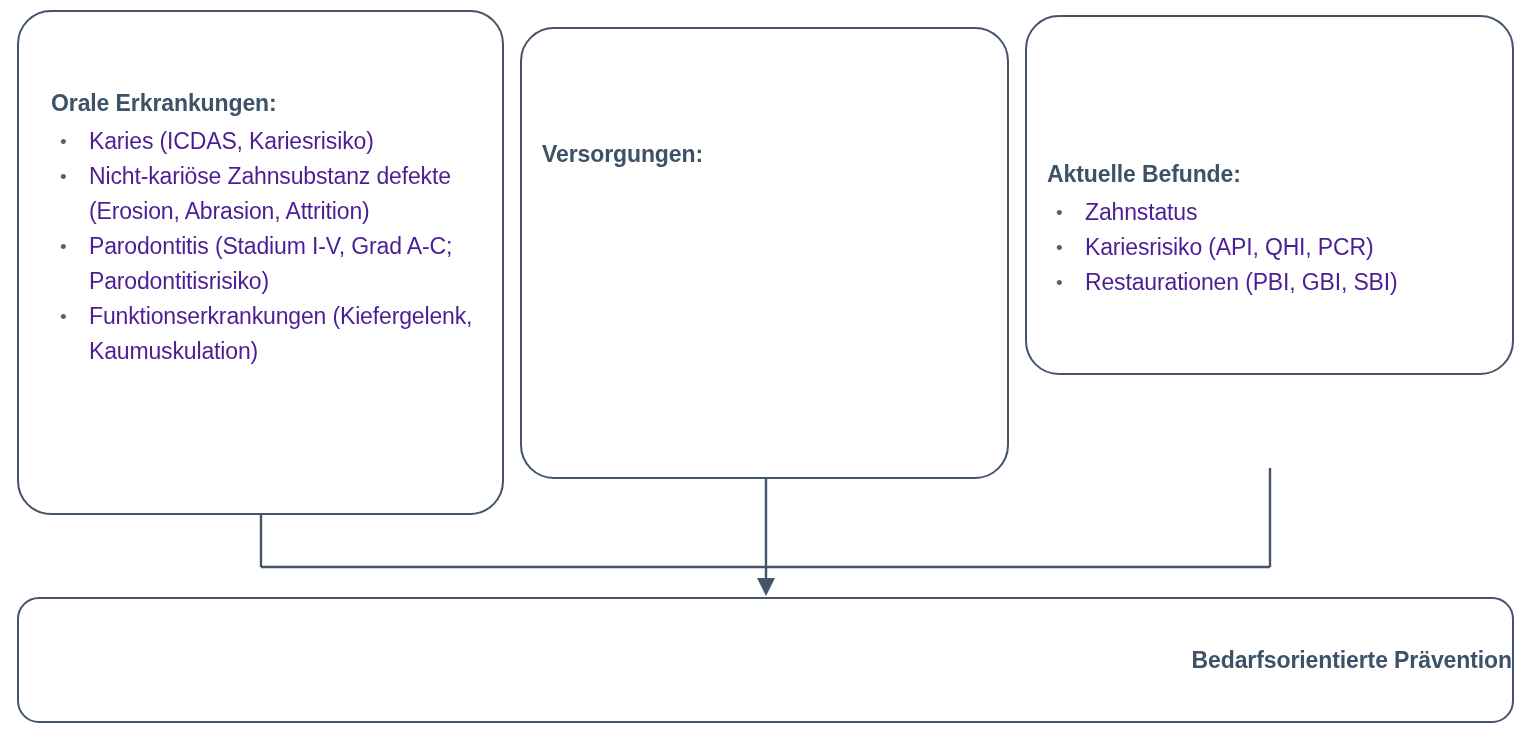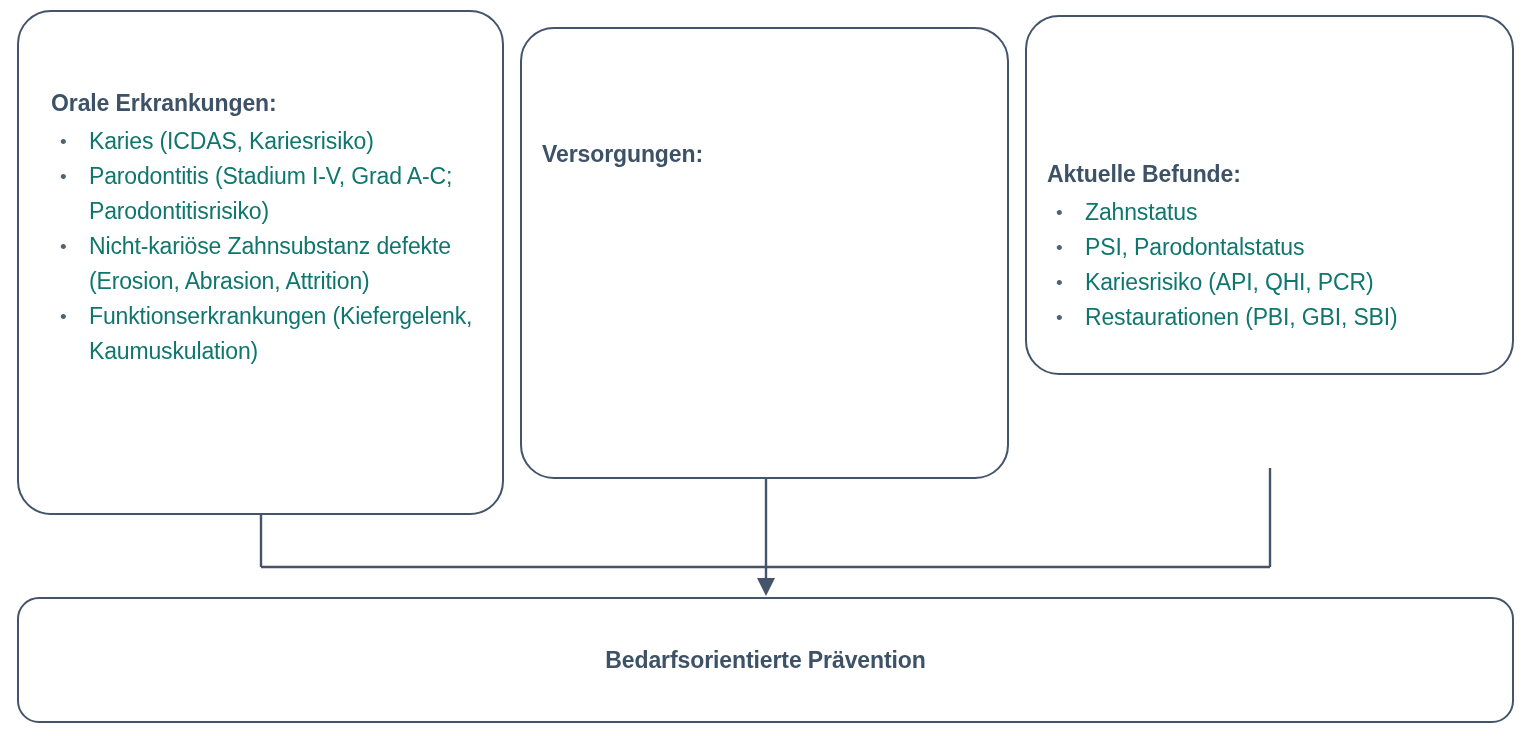--- a/index.html
+++ b/index.html
@@ -24,21 +24,21 @@
     border: 2px solid #44546A;
     border-radius: 34px;
     background: #ffffff;
   }
   #card-1 { left: 17px;   top: 10px;  width: 487px; height: 505px; }
   #card-2 { left: 520px;  top: 27px;  width: 489px; height: 452px; }
   #card-3 { left: 1025px; top: 15px;  width: 489px; height: 360px; }
   #card-bottom {
     left: 17px; top: 597px; width: 1497px; height: 126px;
     border-radius: 22px;
-    display: flex; align-items: center; justify-content: center;
+    display: flex; align-items: center; justify-content: flex-end;
   }
 
   .card-body {
     position: absolute;
     left: 0; right: 0;
   }
   #body-1 { top: 76px;  padding-left: 32px; padding-right: 24px; }
   #body-2 { top: 110px; padding-left: 20px; padding-right: 14px; }
   #body-3 { top: 142px; padding-left: 20px; padding-right: 14px; }
 
@@ -53,21 +53,21 @@
   ul.bullets {
     list-style: none;
     margin: 0;
     padding: 0;
   }
   ul.bullets > li {
     position: relative;
     padding-left: 38px;
     font-size: 23px;
     line-height: 35px;
-    color: #0f766e;
+    color: #4c1d95;
     letter-spacing: -0.15px;
     margin: 0;
   }
   ul.bullets > li::before {
     content: "\2022";
     position: absolute;
     left: 9px;
     top: 0;
     font-size: 19px;
     line-height: 35px;
@@ -108,39 +108,38 @@
     </g>
 
     <path d="M 757 578 L 775 578 L 766 596 Z" fill="#44546A" stroke="none"></path>
   </svg>
 
   <div class="card" id="card-1">
     <div class="card-body" id="body-1">
       <div class="card-title">Orale Erkrankungen:</div>
       <ul class="bullets">
         <li>Karies (ICDAS, Kariesrisiko)</li>
+        <li>Nicht-kariöse Zahnsubstanz defekte (Erosion, Abrasion, Attrition)</li>
         <li>Parodontitis (Stadium I-V, Grad A-C; Parodontitisrisiko)</li>
-        <li>Nicht-kariöse Zahnsubstanz defekte (Erosion, Abrasion, Attrition)</li>
         <li>Funktionserkrankungen (Kiefergelenk, Kaumuskulation)</li>
       </ul>
     </div>
   </div>
 
   <div class="card" id="card-2">
     <div class="card-body" id="body-2">
       <div class="card-title">Versorgungen:</div>
     </div>
   </div>
 
   <div class="card" id="card-3">
     <div class="card-body" id="body-3">
       <div class="card-title">Aktuelle Befunde:</div>
       <ul class="bullets">
         <li>Zahnstatus</li>
-        <li>PSI, Parodontalstatus</li>
         <li>Kariesrisiko (API, QHI, PCR)</li>
         <li>Restaurationen (PBI, GBI, SBI)</li>
       </ul>
     </div>
   </div>
 
   <div class="card" id="card-bottom">
     <span class="bottom-label">Bedarfsorientierte Prävention</span>
   </div>
 

